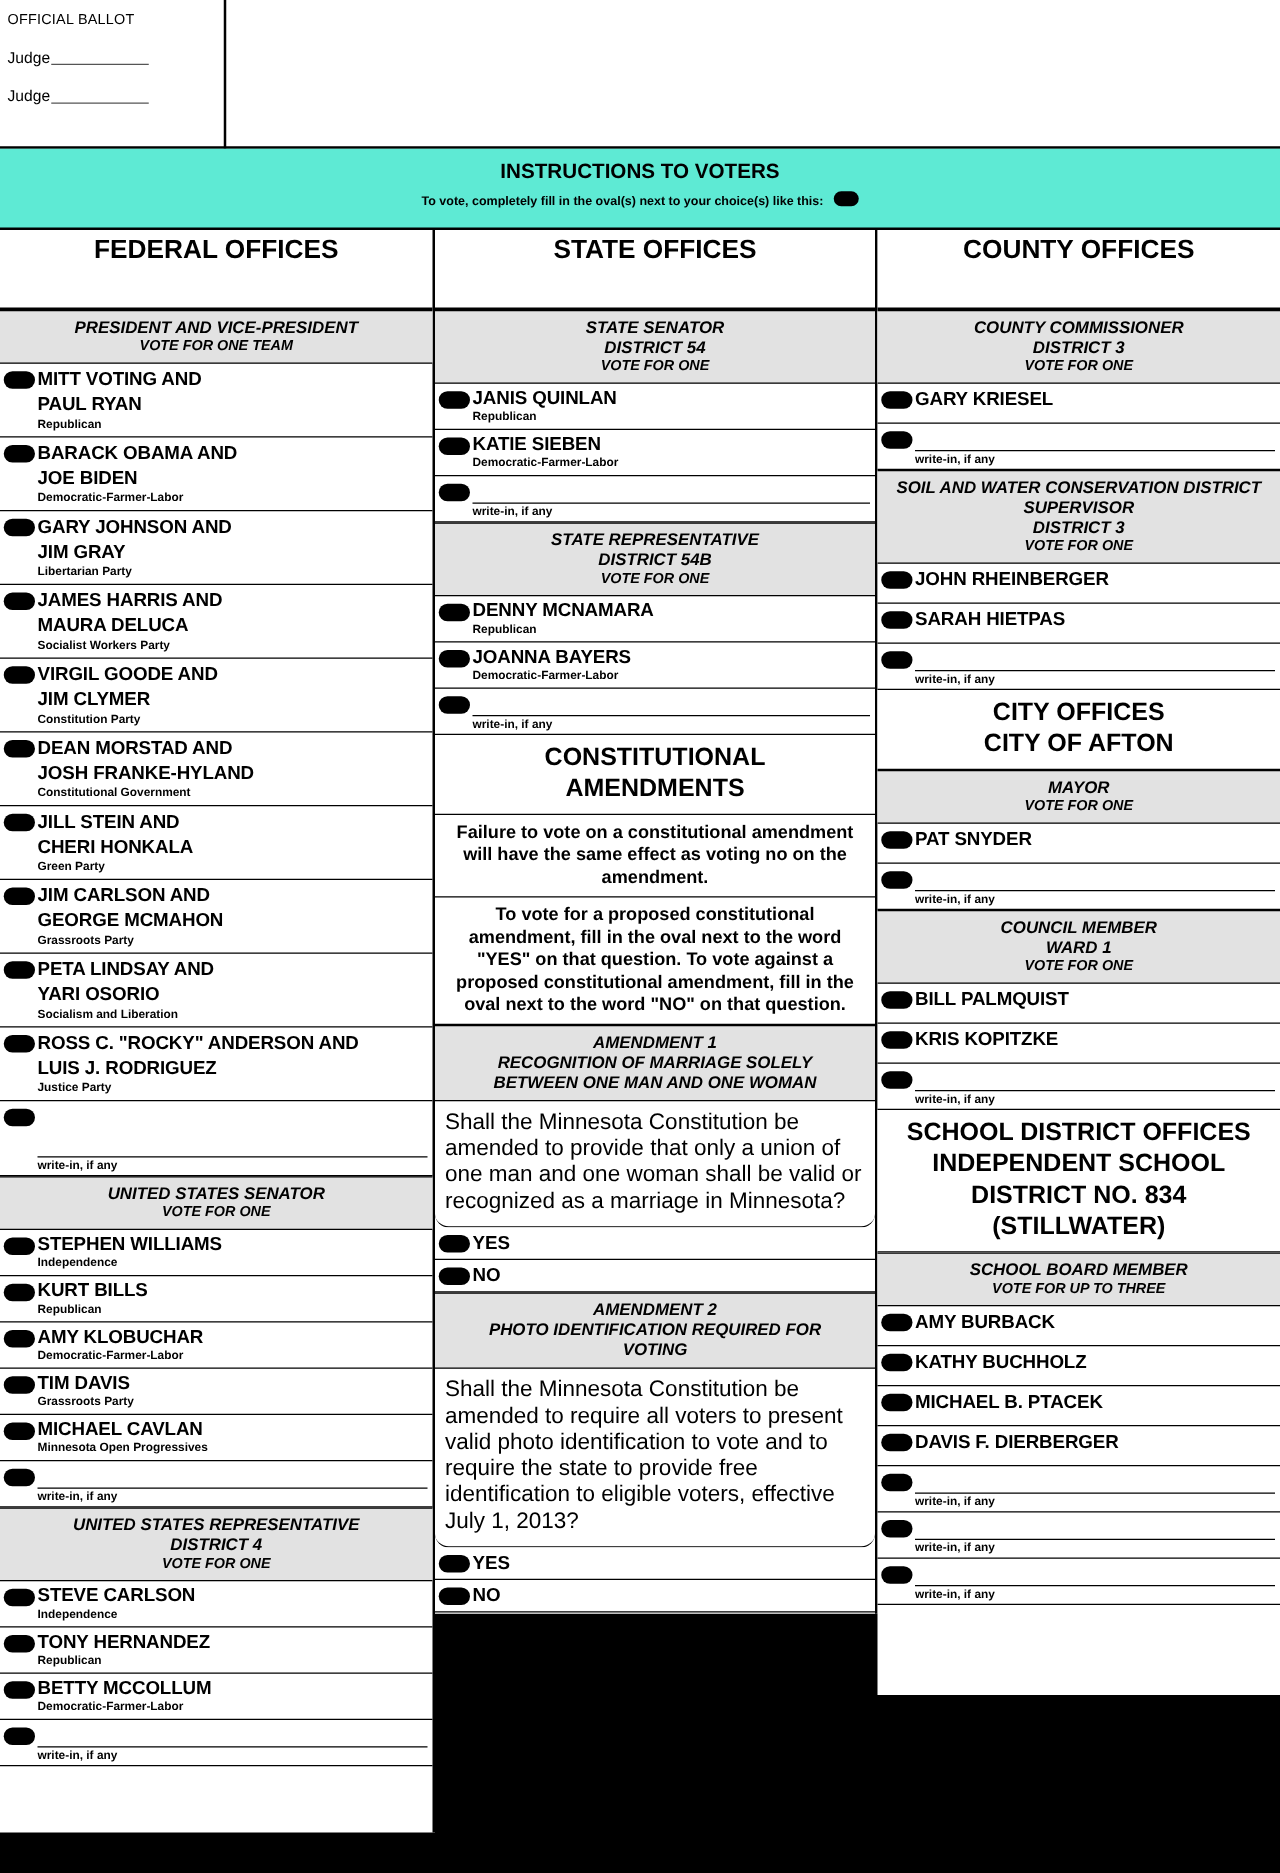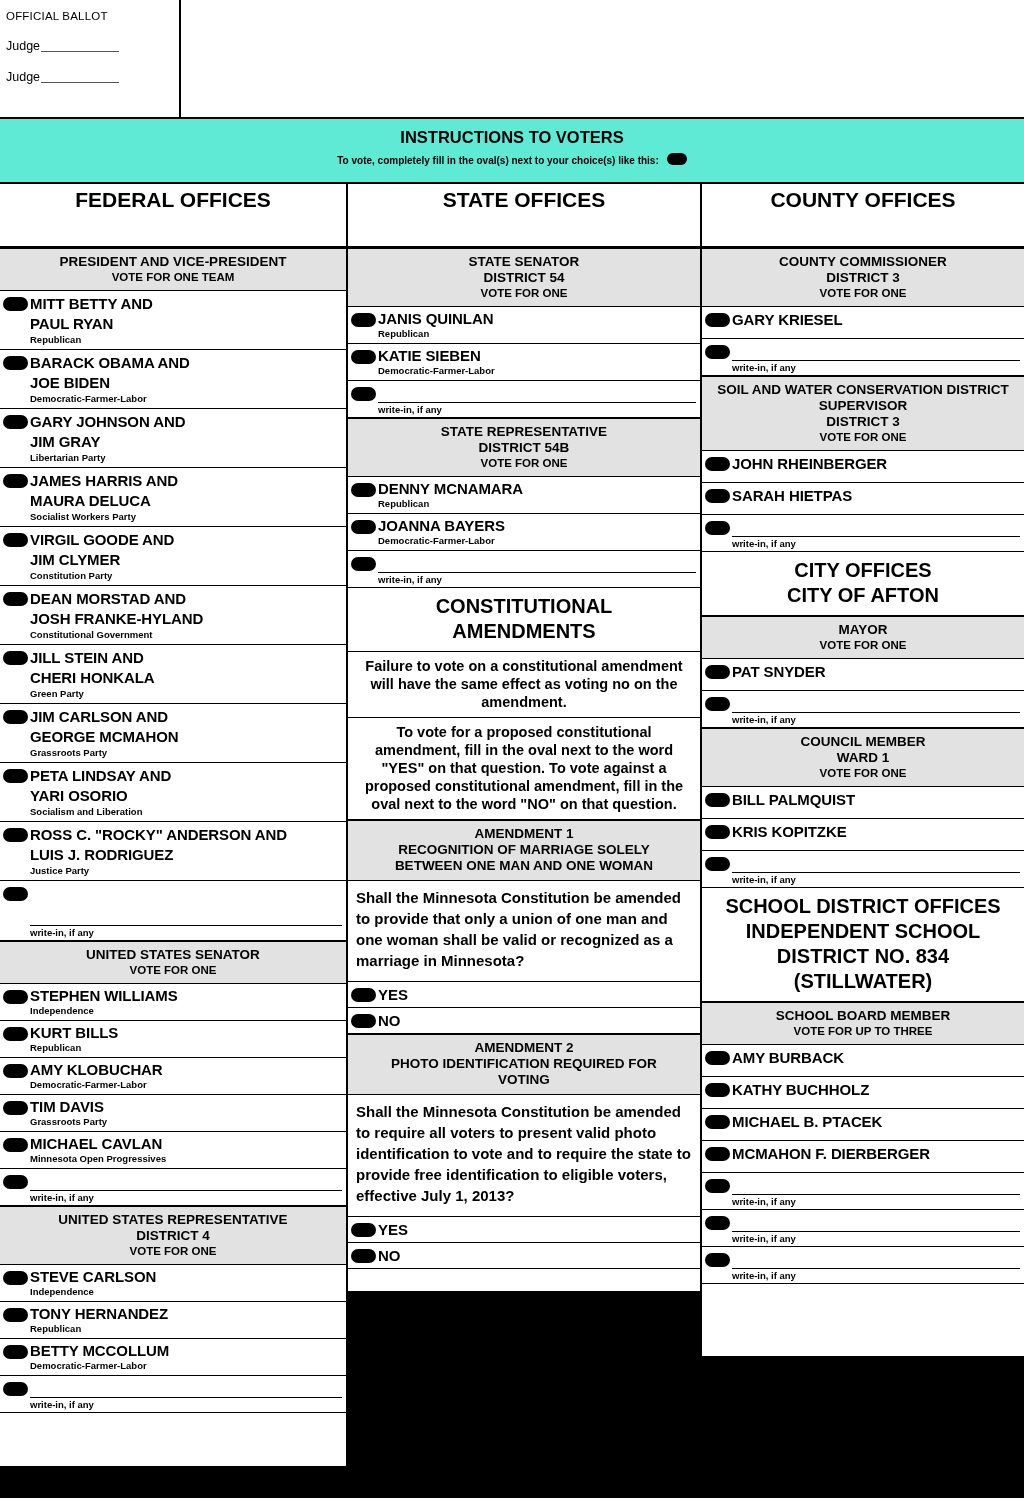--- a/index.html
+++ b/index.html
@@ -28,42 +28,42 @@
   
   .col{position:absolute;top:184px;background:#fff;box-sizing:border-box;}
   #col-federal{left:0;width:348px;height:1282px;border-right:2px solid #000;}
   #col-state{left:348px;width:354px;height:1107px;border-right:2px solid #000;}
   #col-county{left:702px;width:322px;height:1172px;}
 
   .col-title{text-align:center;font-size:21px;font-weight:bold;padding-top:4px;height:64px;box-sizing:border-box;border-bottom:2px solid #000;}
   #col-county .col-title{border-bottom:2px solid #000;}
 
   
-  .contest-hdr{background:#e2e2e2;border-bottom:1.5px solid #000;border-top:1.5px solid #000;text-align:center;padding:5px 4px 6px 4px;box-sizing:border-box;}
+  .contest-hdr{background:#e2e2e2;border-bottom:1.5px solid #000;border-top:1.5px solid #000;text-align:center;padding:5px 4px 6px 4px;box-sizing:border-box;font-style:italic;}
   .contest-hdr .office{font-size:13.5px;font-weight:bold;line-height:16px;}
   .contest-hdr .district{font-size:13.5px;font-weight:bold;line-height:16px;}
   .contest-hdr .vfo{font-size:11.5px;font-weight:bold;line-height:14px;}
 
   .big-hdr{background:#fff;border-bottom:1.5px solid #000;text-align:center;padding:6px 4px 7px 4px;font-size:20px;font-weight:bold;line-height:25px;box-sizing:border-box;}
 
   
   .cand{position:relative;border-bottom:1.5px solid #000;padding:3px 4px 3px 30px;box-sizing:border-box;min-height:28px;}
   .oval{position:absolute;left:3px;top:6px;width:25px;height:14px;border-radius:12px;background:#000;}
   .cand .nm{font-size:15px;font-weight:bold;line-height:18px;letter-spacing:-.1px;}
   .cand .party{font-size:9.5px;font-weight:bold;line-height:12px;}
   .cand.team{min-height:57px;}
   .cand.team .nm{line-height:20px;}
   .writein{position:relative;border-bottom:1.5px solid #000;box-sizing:border-box;padding-left:30px;}
   .writein .wline{border-bottom:1.5px solid #000;height:21px;margin-right:4px;}
   .writein .wlabel{font-size:9.5px;font-weight:bold;line-height:13px;padding-bottom:1px;}
   .writein.tall .wline{height:44px;}
 
   
   .prose{border-bottom:1.5px solid #000;text-align:center;font-size:14.5px;font-weight:bold;line-height:18px;padding:5px 6px 6px 6px;box-sizing:border-box;}
-  .question{border-bottom:1.5px solid #000;text-align:left;font-size:15px;font-weight:bold;line-height:21px;padding:6px 8px 10px 8px;box-sizing:border-box;}
+  .question{border-bottom:1.5px solid #000;text-align:left;font-size:18px;font-weight:normal;line-height:21px;padding:6px 8px 10px 8px;box-sizing:border-box;border-radius:11px;}
   .yn{position:relative;border-bottom:1.5px solid #000;padding:3px 4px 3px 30px;box-sizing:border-box;min-height:25px;}
   .yn .nm{font-size:15px;font-weight:bold;line-height:19px;}
 
   
   .cand.nameonly{min-height:32px;padding-top:4px;}
   .cand.nameonly .nm{font-size:15px;}
 </style>
 </head>
 <body>
 
@@ -85,21 +85,21 @@
 
   <div class="col" id="col-federal">
     <div class="col-title">FEDERAL OFFICES</div>
     <div id="federal-body">
         <div class="contest-hdr">
           <div class="office">PRESIDENT AND VICE-PRESIDENT</div>
           <div class="vfo">VOTE FOR ONE TEAM</div>
         </div>
         <div class="cand team">
           <span class="oval"></span>
-          <div class="nm">MITT BETTY AND</div>
+          <div class="nm">MITT VOTING AND</div>
           <div class="nm">PAUL RYAN</div>
           <div class="party">Republican</div>
         </div>
         <div class="cand team">
           <span class="oval"></span>
           <div class="nm">BARACK OBAMA AND</div>
           <div class="nm">JOE BIDEN</div>
           <div class="party">Democratic-Farmer-Labor</div>
         </div>
         <div class="cand team">
@@ -384,21 +384,21 @@
         <div class="cand nameonly">
           <span class="oval"></span>
           <div class="nm">KATHY BUCHHOLZ</div>
         </div>
         <div class="cand nameonly">
           <span class="oval"></span>
           <div class="nm">MICHAEL B. PTACEK</div>
         </div>
         <div class="cand nameonly">
           <span class="oval"></span>
-          <div class="nm">MCMAHON F. DIERBERGER</div>
+          <div class="nm">DAVIS F. DIERBERGER</div>
         </div>
         <div class="writein">
           <span class="oval"></span>
           <div class="wline"></div>
           <div class="wlabel">write-in, if any</div>
         </div>
         <div class="writein">
           <span class="oval"></span>
           <div class="wline"></div>
           <div class="wlabel">write-in, if any</div>

